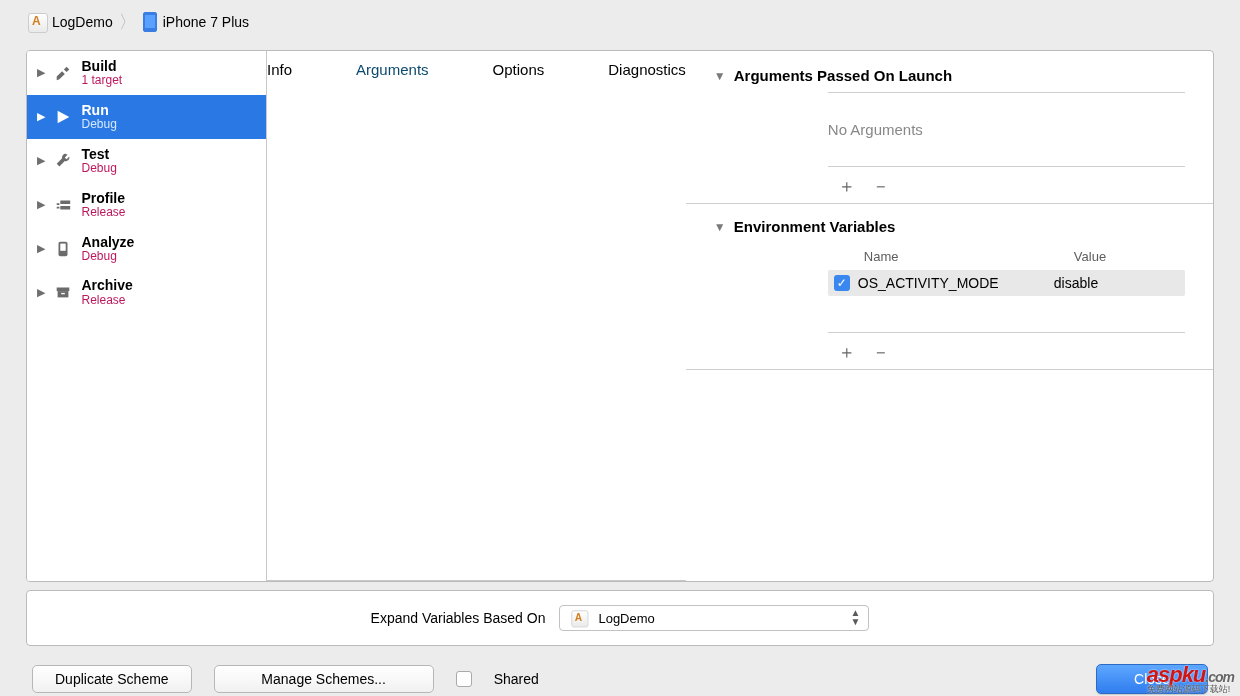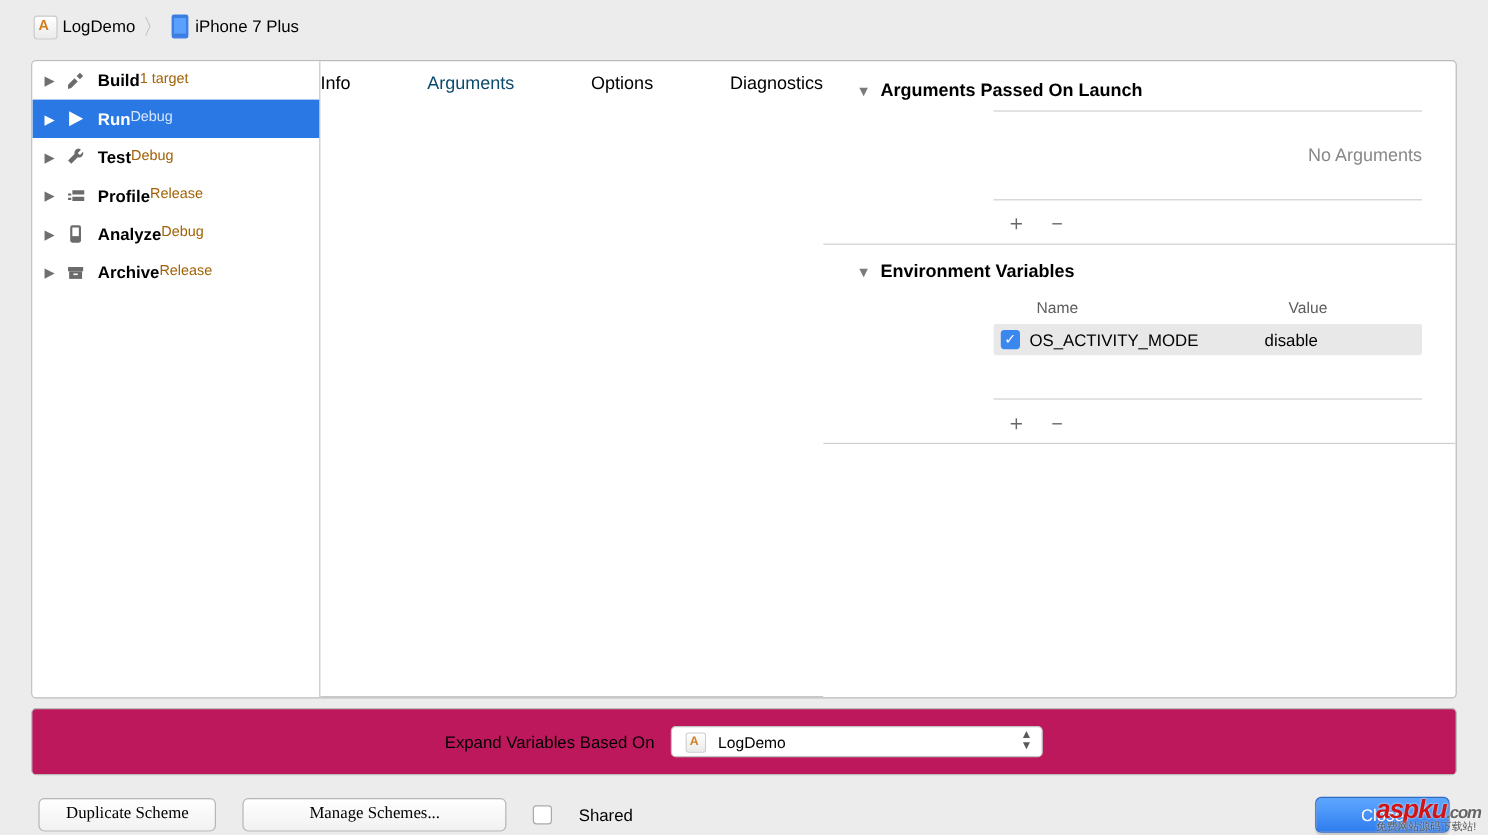--- a/index.html
+++ b/index.html
@@ -36,42 +36,42 @@
     .sidebar {
       width: 240px; border-right: 1px solid #c8c8c8; background: #fff;
     }
     .side-item {
       display: flex; align-items: center; gap: 8px;
       padding: 7px 10px;
       cursor: pointer;
     }
     .side-item .arrow { color: #6f6f6f; font-size: 11px; }
     .side-item .iconbox { width: 20px; display: flex; justify-content: center; }
-    .side-item .texts { display: flex; line-height: 1.15; }
+    .side-item .texts { display: flex; flex-direction: column; line-height: 1.15; }
     .side-item .title { font-weight: 700; font-size: 14px; }
-    .side-item .sub { font-size: 12px; color: #a16207; }
+    .side-item .sub { font-size: 12px; color: #be185d; }
     .side-item.active { background: #2a78e4; color: #fff; }
     .side-item.active .arrow { color: #fff; }
     .side-item.active .sub { color: #d6e7ff; }
 
     .main { flex: 1; display: flex; flex-direction: row; }
     .tabs {
       display: flex; justify-content: center; gap: 64px;
       border-bottom: 1px solid #c8c8c8; padding: 10px 0;
       font-size: 15px;
     }
     .tab { cursor: pointer; }
     .tab.active { color: #0c4a6e; }
 
     .content { flex: 1; padding: 16px 28px 0 28px; overflow: auto; }
     .section-head { display: flex; align-items: center; gap: 8px; font-weight: 700; font-size: 15px; margin-bottom: 8px; }
     .disclosure { color: #7a7a7a; font-size: 12px; transform: rotate(0deg); }
     .inner-block { margin: 0 0 0 114px; }
     .thin-rule { border: none; border-top: 1px solid #cfcfcf; margin: 0; }
-    .empty-msg { text-align: right; color: #888; font-size: 15px; padding: 28px 0; }
+    .empty-msg { text-align: left; color: #888; font-size: 15px; padding: 28px 0; }
     .addrem { display: flex; gap: 16px; padding: 10px 0 8px 10px; color: #666; font-size: 18px; }
     .addrem span { cursor: pointer; line-height: 1; }
     .sep { height: 1px; background: #cfcfcf; margin-right: -28px; margin-left: -28px; }
 
     .env-table-head { display: flex; gap: 0; font-size: 13px; color: #5d5d5d; padding: 6px 8px; }
     .env-table-head .coln { width: 210px; }
     .env-row {
       display: flex; align-items: center; gap: 8px; padding: 5px 6px;
       background: #e8e8e8; border-radius: 2px;
     }
@@ -79,21 +79,21 @@
       width: 16px; height: 16px; border-radius: 3px;
       background: #3a87f0; display: inline-flex; align-items: center; justify-content: center;
       color: #fff; font-size: 12px;
     }
     .env-row .nm { width: 188px; font-size: 14px; }
     .env-row .val { font-size: 14px; text-align: center; }
 
     .footer-bar {
       margin: 8px 26px 0 26px;
       border: 1px solid #bbb;
-      border-radius: 4px; background: #be185d;
+      border-radius: 4px; background: #ffffff;
       padding: 14px 28px;
       display: flex; align-items: center; justify-content: center; gap: 14px;
     }
     .footer-bar .lbl { font-size: 14px; }
     .combo {
       display: flex; align-items: center; gap: 10px;
       width: 310px; height: 26px;
       border: 1px solid #c2c2c2; border-radius: 4px;
       padding: 0 10px; background: #fff;
       position: relative;
@@ -101,21 +101,21 @@
     .combo .arrows { position: absolute; right: 8px; top: 2px; font-size: 10px; color: #5a5a5a; line-height: 0.9; display: flex; flex-direction: column; }
 
     .bottom-row {
       display: flex; align-items: center; gap: 22px;
       padding: 18px 32px;
     }
     .mac-btn {
       height: 28px; padding: 0 22px;
       background: linear-gradient(#ffffff,#f1f1f1);
       border: 1px solid #b7b7b7; border-radius: 5px;
-      font-size: 14px; cursor: pointer; font-family: Liberation Serif, serif;
+      font-size: 14px; cursor: pointer;
     }
     .mac-btn.wide { min-width: 220px; }
     .chk { width: 16px; height: 16px; border: 1px solid #aaa; border-radius: 3px; background: #fff; }
     .primary-btn {
       margin-left: auto;
       width: 112px; height: 30px;
       background: linear-gradient(#5ea7ff,#2f7def);
       border: 1px solid #2d6ac4; border-radius: 5px;
       color: #fff; font-size: 14px; cursor: pointer;
       box-shadow: 0 1px 1px rgba(0,0,0,.15);

